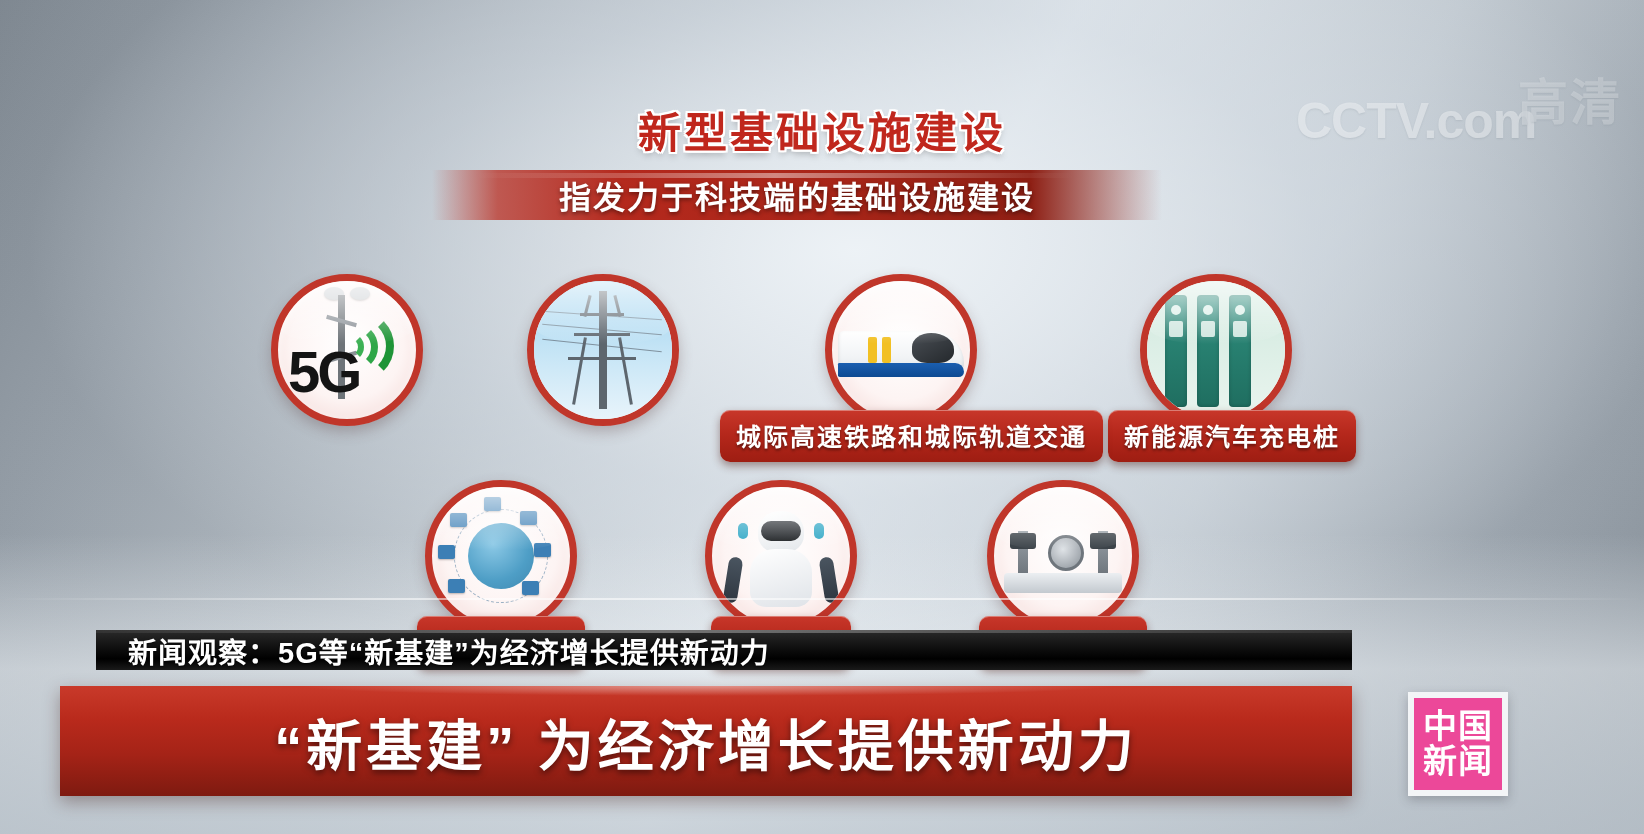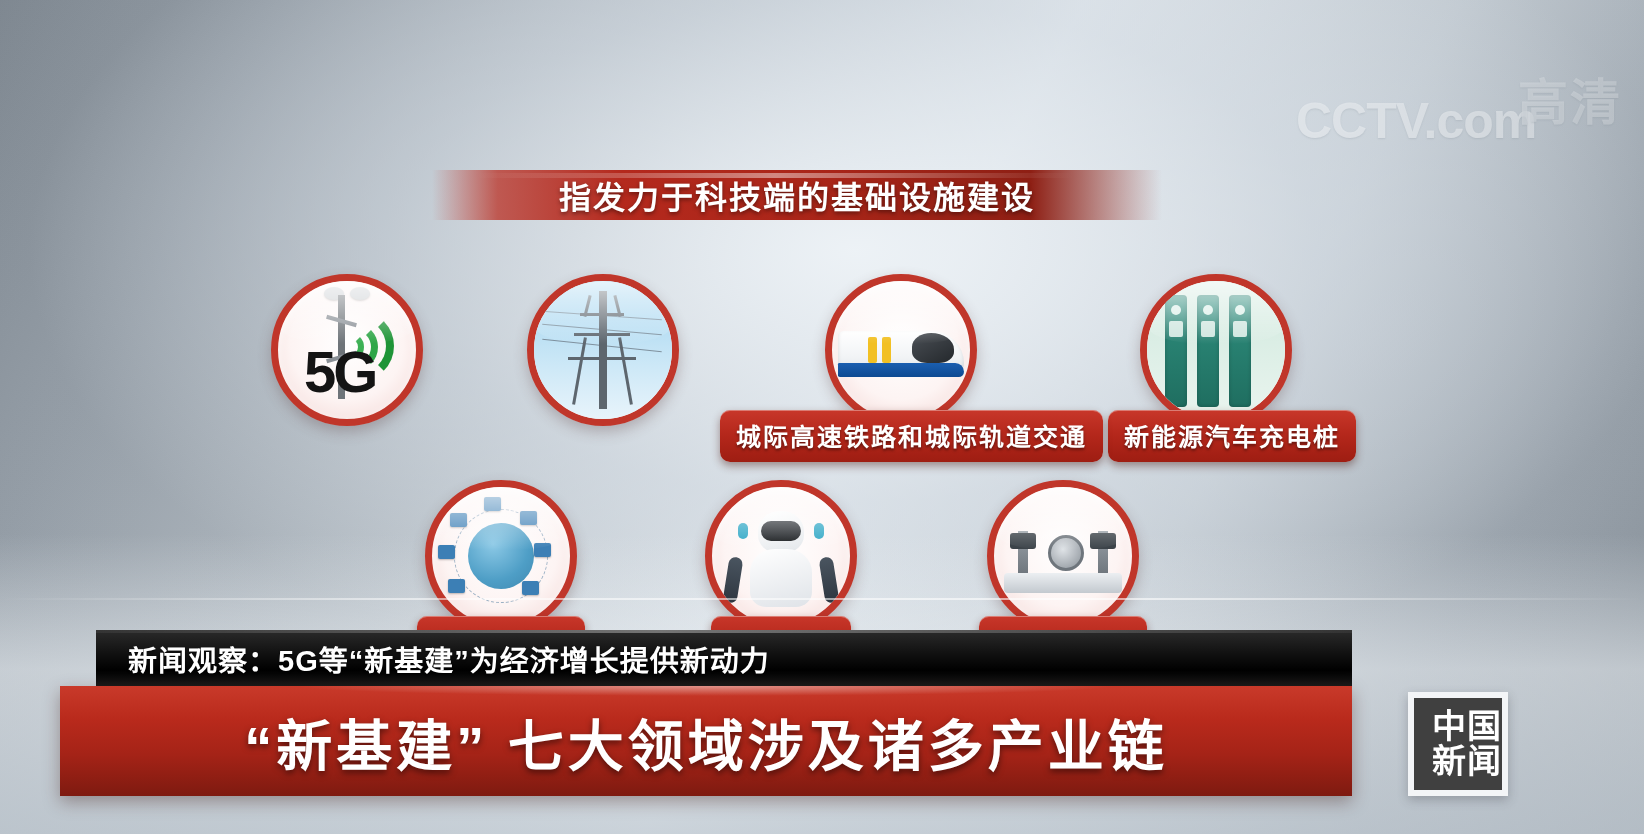--- a/index.html
+++ b/index.html
@@ -111,21 +111,21 @@
     background:linear-gradient(180deg,#c8372a 0%,#b4271b 48%,#9e1d12 100%);
     box-shadow:0 4px 9px rgba(80,30,25,.45), inset 0 1px 0 rgba(255,255,255,.35);
     color:#ffffff;font-size:25px;font-weight:700;letter-spacing:2px;
     text-shadow:0 2px 3px rgba(0,0,0,.45);white-space:nowrap;
   }
 
   
   .ico{position:absolute;inset:0;}
   .g5-text{
     position:absolute;left:10px;bottom:14px;font-size:58px;font-weight:700;
-    color:#141414;letter-spacing:-3px;font-family:"Liberation Sans",sans-serif;margin-left:16px;
+    color:#141414;letter-spacing:-3px;font-family:"Liberation Sans",sans-serif;
   }
   .tower-mast{position:absolute;left:60px;top:14px;width:7px;height:104px;background:#6e7479;}
   .tower-mast:before,.tower-mast:after{content:"";position:absolute;background:#8a9096;}
   .tower-mast:before{left:-12px;top:24px;width:31px;height:4px;transform:rotate(16deg);}
   .tower-mast:after{left:-12px;top:60px;width:31px;height:4px;transform:rotate(-16deg);}
   .dish{position:absolute;top:6px;width:20px;height:13px;border-radius:50%;background:#c9cdd1;box-shadow:0 1px 2px rgba(0,0,0,.25);}
   .wifi{position:absolute;right:6px;top:28px;width:78px;height:62px;}
   .wifi i{
     position:absolute;display:block;border:8px solid transparent;
     border-right-color:#28a03f;border-radius:50%;
@@ -171,21 +171,21 @@
   .robot-arm{position:absolute;top:70px;width:14px;height:46px;border-radius:8px;background:linear-gradient(180deg,#4a5560,#2e3640);}
 
   .machine{position:absolute;left:10px;top:40px;right:10px;height:66px;}
   .machine .base{position:absolute;left:0;right:0;bottom:0;height:20px;border-radius:4px;background:linear-gradient(180deg,#eceff2,#c3c9cf);}
   .machine .arm{position:absolute;bottom:18px;width:10px;height:44px;background:linear-gradient(180deg,#9aa1a8,#6e757c);}
   .machine .head{position:absolute;bottom:44px;width:26px;height:16px;border-radius:3px;background:#3c4349;}
   .machine .drum{position:absolute;left:50%;bottom:22px;width:30px;height:30px;margin-left:-15px;border-radius:50%;background:radial-gradient(circle at 40% 38%,#dfe3e7,#8b9299);border:3px solid #6e757c;}
 
   
   .ticker{
-    position:absolute;left:96px;top:630px;width:1256px;height:56px;
+    position:absolute;left:96px;top:630px;width:1256px;height:40px;
     background:linear-gradient(180deg,#2b2b2b 0%,#111111 42%,#000000 72%,#1a1a1a 100%);
     display:flex;align-items:center;
   }
   .ticker:after{
     content:"";position:absolute;left:0;right:0;top:0;height:3px;
     background:linear-gradient(90deg,rgba(255,255,255,.05),rgba(255,255,255,.35) 45%,rgba(255,255,255,.05));
   }
   .ticker span.txt{
     padding-left:32px;font-size:29px;font-weight:700;letter-spacing:1px;color:#ffffff;
     text-shadow:0 1px 2px rgba(0,0,0,.8);
@@ -203,36 +203,37 @@
   .headline span.txt{
     font-size:56px;font-weight:700;letter-spacing:4px;color:#ffffff;
     text-shadow:0 3px 6px rgba(0,0,0,.5);
   }
   .cn-news{
     position:absolute;left:1408px;top:692px;width:100px;height:104px;
     background:#f3f5f7;padding:6px;box-sizing:border-box;
     box-shadow:0 4px 10px rgba(60,60,70,.3);
   }
   .cn-news .inner{
-    width:100%;height:100%;background:#404040;
-    display:flex;flex-direction:column;align-items:flex-end;justify-content:center;
+    width:100%;height:100%;background:#ec4899;
+    display:flex;flex-direction:column;align-items:center;justify-content:center;
     color:#ffffff;font-size:34px;font-weight:700;line-height:1.02;letter-spacing:1px;
   }
 </style>
 </head>
 <body>
 
 <div class="stage">
 
 
   <div class="watermark">
     <div class="cc">CCTV.com</div>
     <div class="hd">高清</div>
   </div>
 
+  <div class="main-title">新型基础设施建设</div>
   <div class="subtitle-bar">
     <div class="hl"></div>
     <span class="txt">指发力于科技端的基础设施建设</span>
   </div>
 
   <div class="item" style="left:252px;top:274px;width:190px;">
     <div class="circle">
       <div class="ico">
         <div class="dish" style="left:46px;"></div>
         <div class="dish" style="left:72px;"></div>
@@ -354,21 +355,21 @@
       <div class="glossy"></div>
     </div>
     <div class="badge">工业互联网</div>
   </div>
 
   <div class="ticker">
     <span class="txt">新闻观察：5G等“新基建”为经济增长提供新动力</span>
   </div>
 
   <div class="headline">
-    <span class="txt">“新基建” 七大领域涉及诸多产业链</span>
+    <span class="txt">“新基建” 为经济增长提供新动力</span>
   </div>
 
   <div class="cn-news">
     <div class="inner">
       <span>中国</span>
       <span>新闻</span>
     </div>
   </div>
 
 </div>

